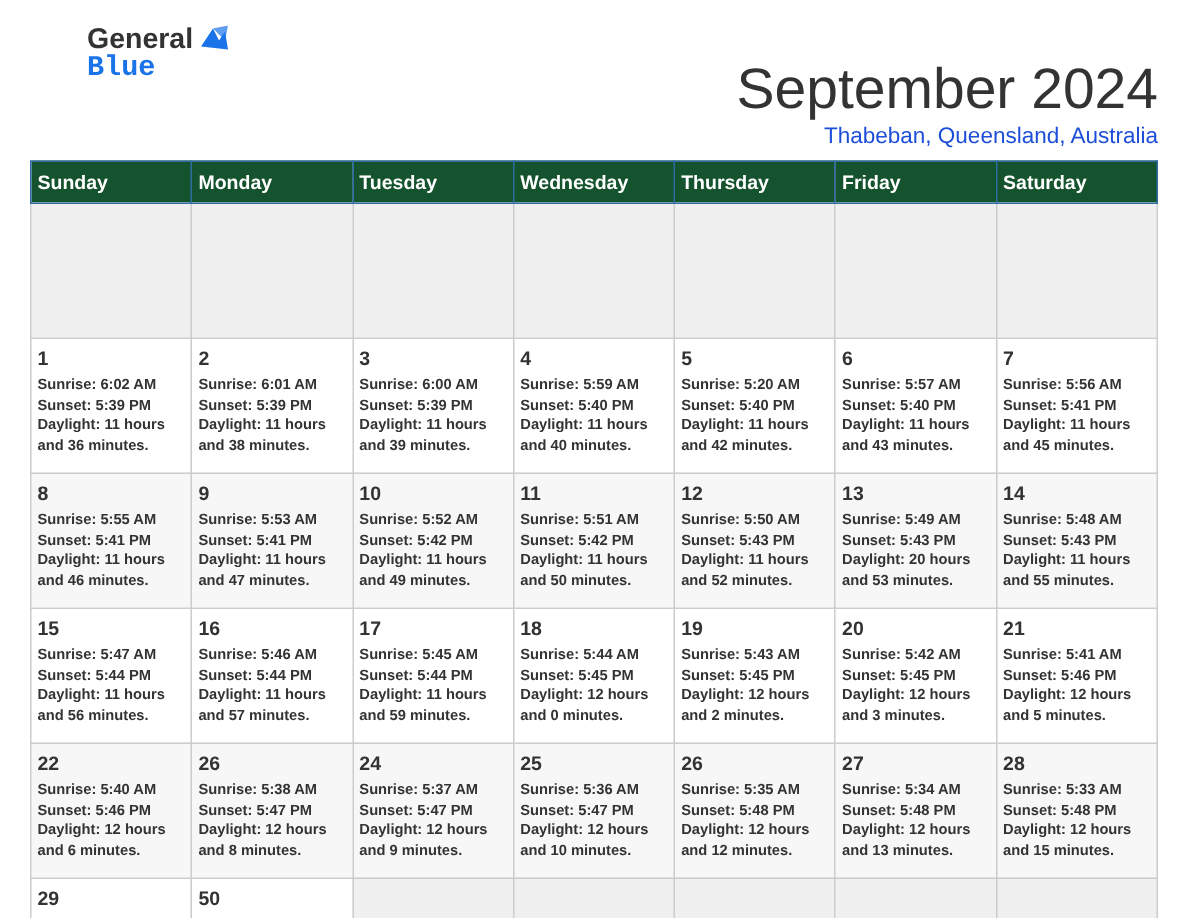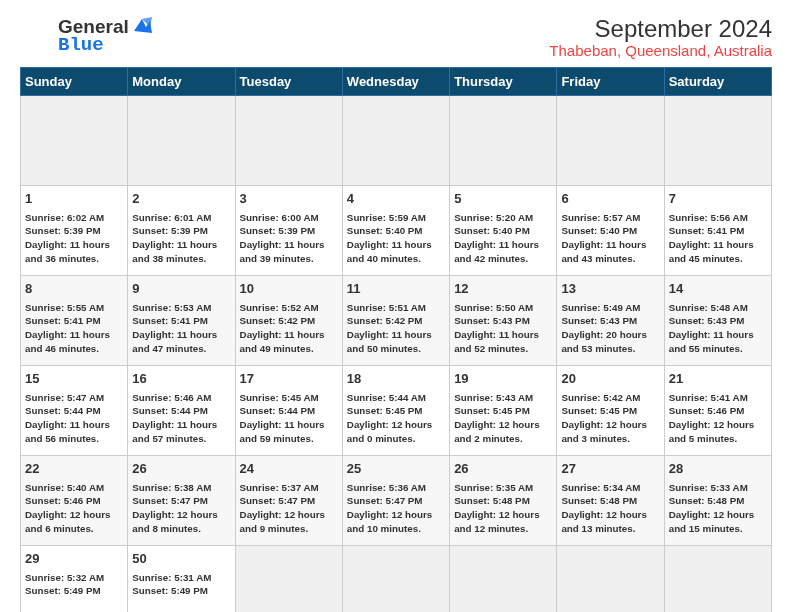--- a/index.html
+++ b/index.html
@@ -19,36 +19,37 @@
     .logo {
       display: flex;
       flex-direction: column;
       align-items: flex-start;
       margin-left: 38px;
     }
     .title-area {
       text-align: right;
     }
     .month-title {
-      font-size: 24px;
+      font-size: 38px;
       font-weight: normal;
       color: #333;
       line-height: 1.1;
+      margin-top: 24px;
     }
     .location-title {
       font-size: 15px;
-      color: #ef4444;
+      color: #1d4ed8;
     }
     table {
       width: 100%;
       border-collapse: collapse;
       font-size: 10.5px;
     }
     thead tr th {
-      background-color: #0c4a6e;
+      background-color: #14532d;
       color: #fff;
       font-weight: bold;
       font-size: 13px;
       padding: 6px 4px;
       text-align: left;
       border: 1px solid #2e6da4;
     }
     tbody tr td {
       vertical-align: top;
       padding: 4px 4px;

